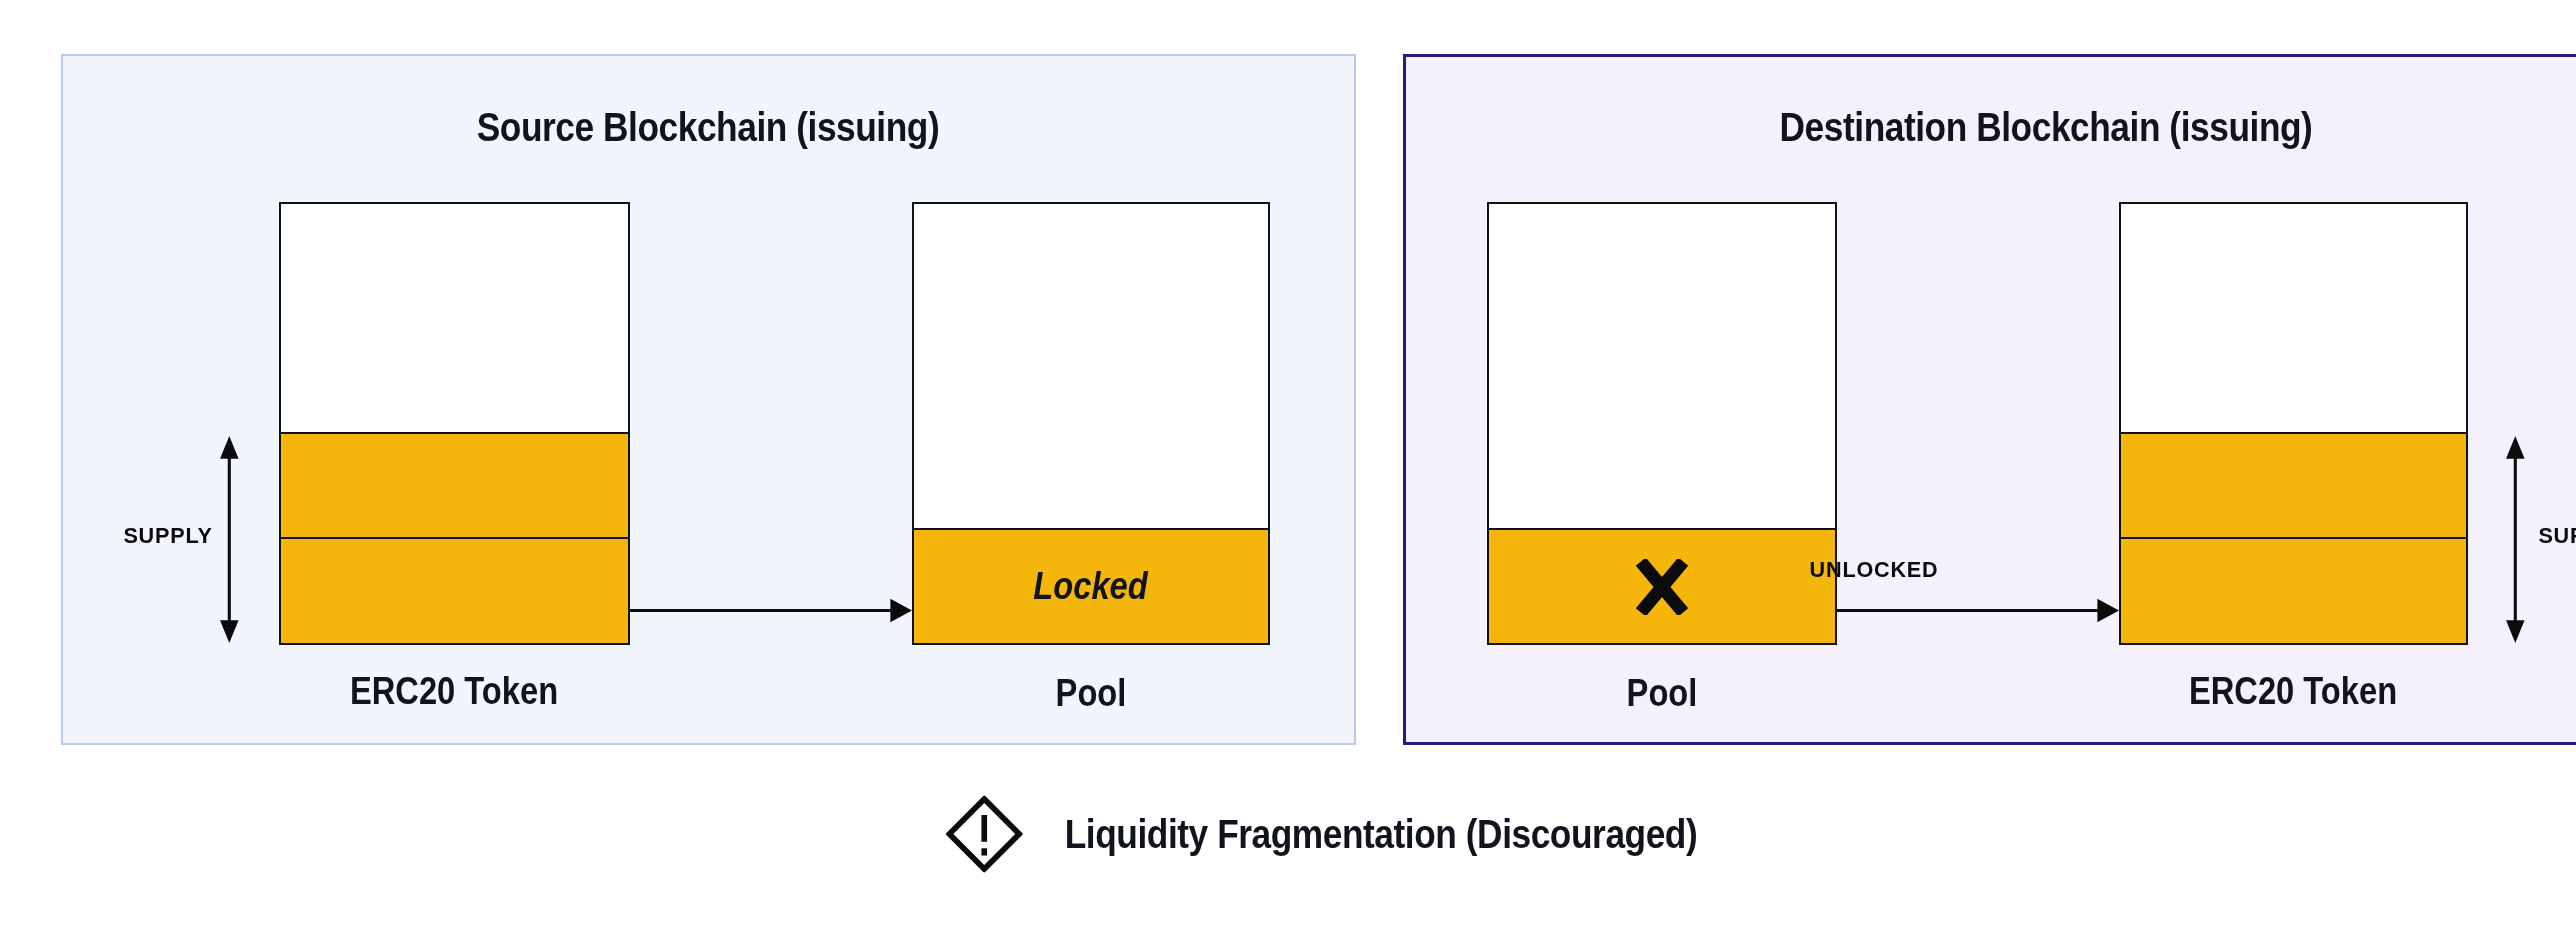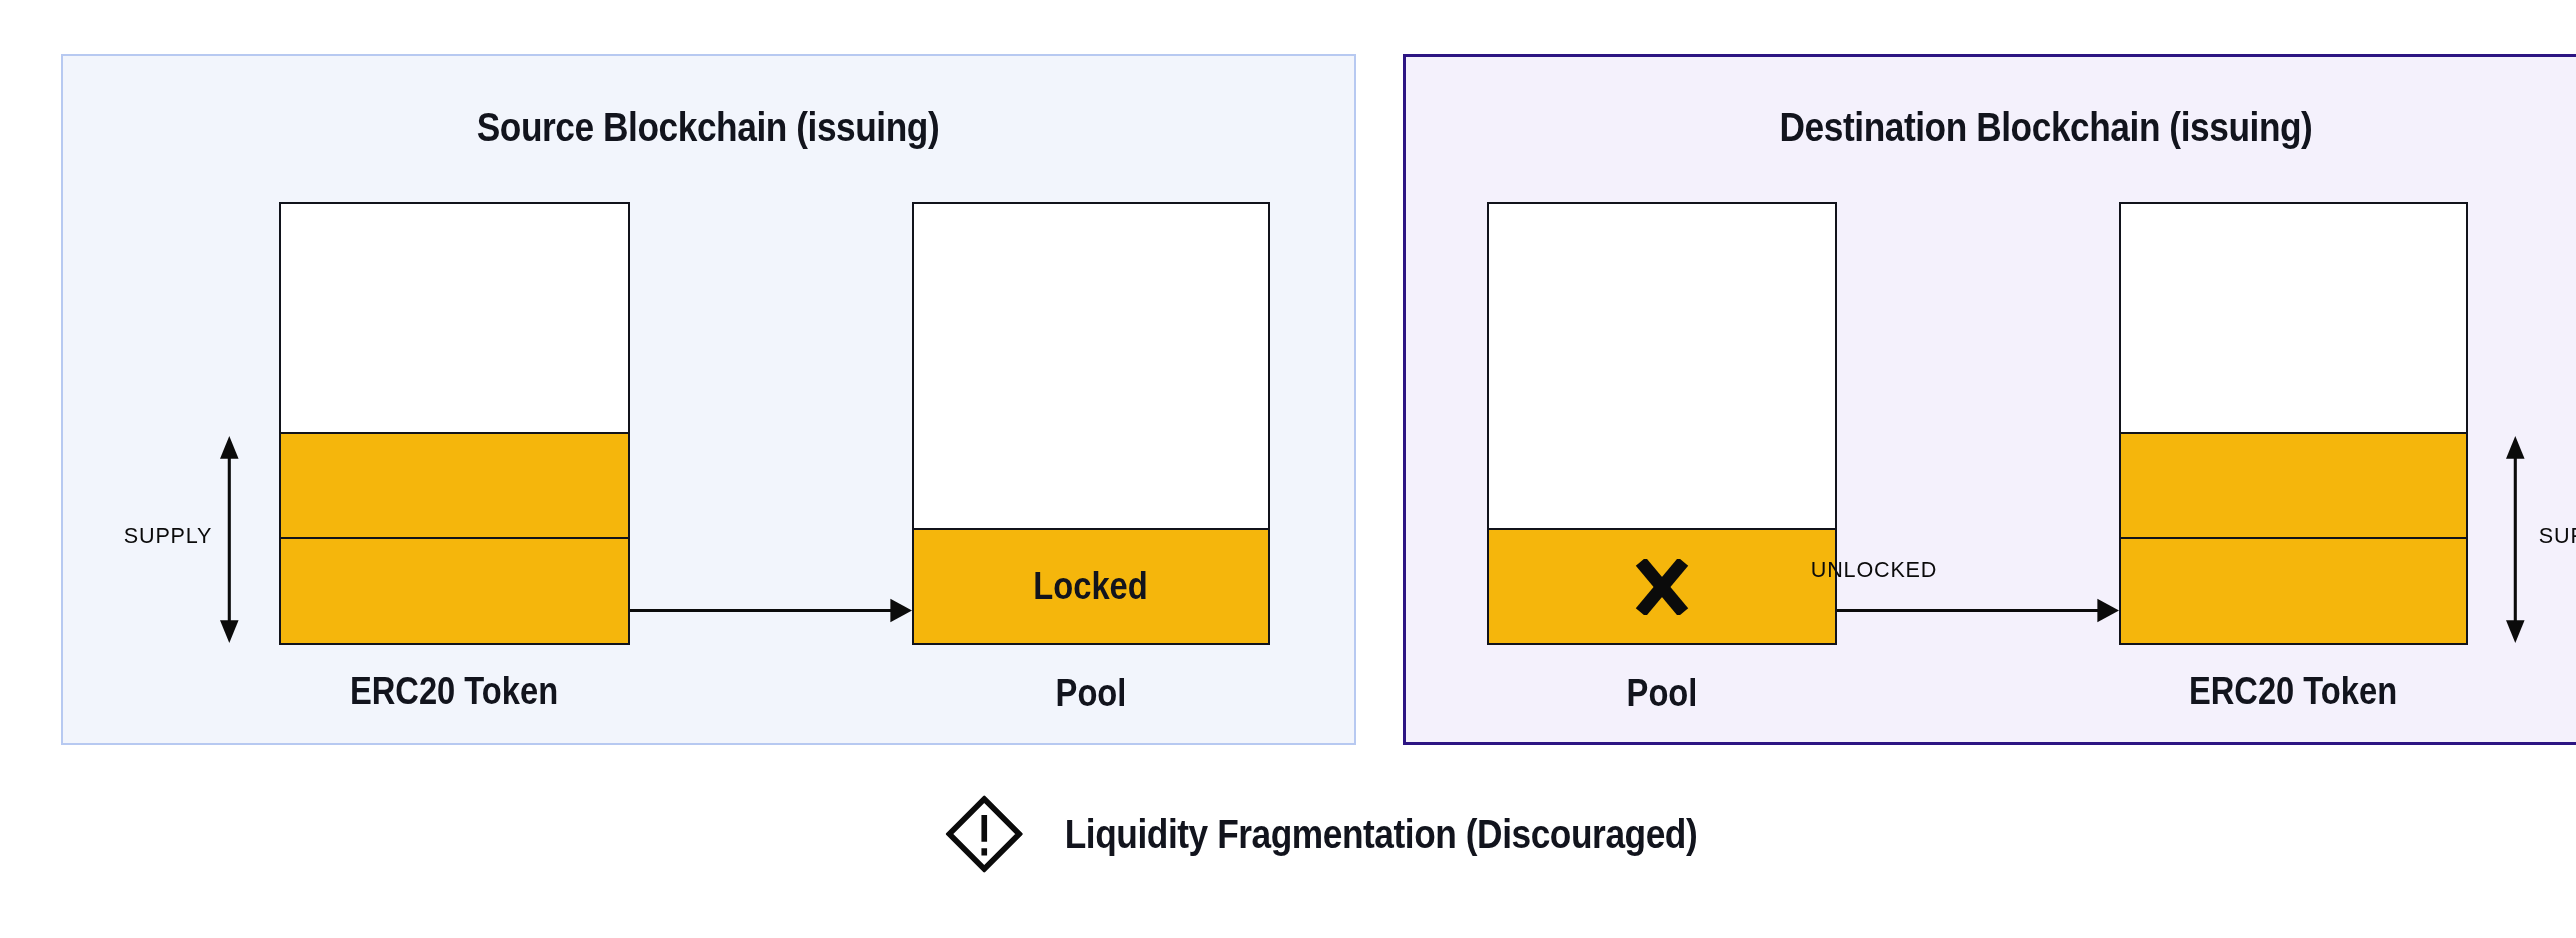--- a/index.html
+++ b/index.html
@@ -34,40 +34,40 @@
   #dst-erc20 { left:2119px; width:349px; }
 
   .spacer { flex:1; background:#ffffff; }
   .band {
     background:var(--token-yellow);
     border-top:2.1px solid var(--box-border); box-sizing:border-box;
     display:flex; align-items:center; justify-content:center;
   }
   .band-a { height:105px; }
   .band-b { height:106px; }
-  .band-locked { height:115px; }
+  .band-locked { height:115px;font-style:italic; }
 
   .box-label {
     position:absolute; white-space:nowrap;
     font-size:38px; font-weight:700; color:var(--text-dark);
     transform:translate(-50%,-50%) scaleX(0.86);
   }
   #src-erc20-label { left:454px;  top:691px; }
   #src-pool-label  { left:1091px; top:693px; }
   #dst-pool-label  { left:1662px; top:693px; }
   #dst-erc20-label { left:2293px; top:691px; }
 
   .locked-text {
     font-size:38px; font-weight:700; color:var(--text-dark);
     transform:scaleX(0.86); white-space:nowrap;
   }
 
   .tag {
     position:absolute; white-space:nowrap;
-    font-size:21.6px; font-weight:400; letter-spacing:0.8px; color:var(--ink);
+    font-size:21.6px; font-weight:700; letter-spacing:0.8px; color:var(--ink);
     transform:translate(-50%,-50%);
   }
   #src-supply-label { left:168px;  top:536px; }
   #dst-supply-label { left:2583px; top:536px; }
   #unlocked-label   { left:1874px; top:570px; }
 
   .h-arrow { position:absolute; top:595px; height:31px; }
   #src-arrow { left:630px; width:282px; }
   #dst-arrow { left:1837px; width:282px; }
 

